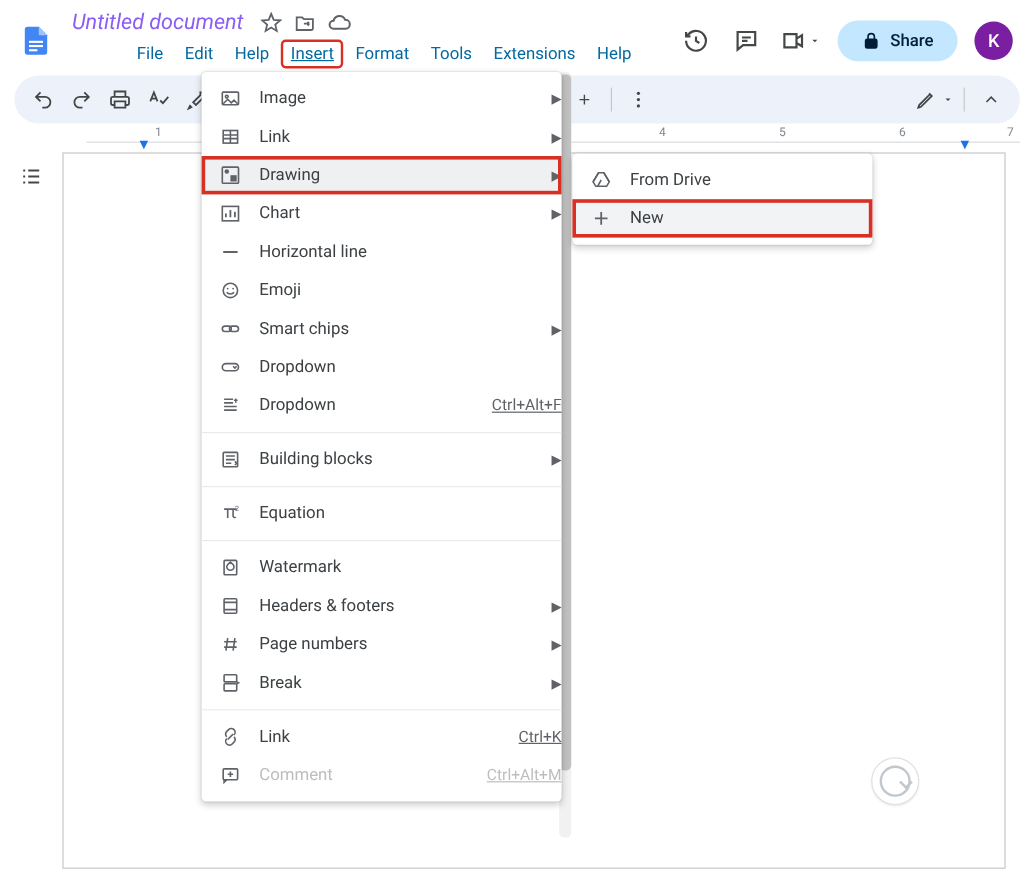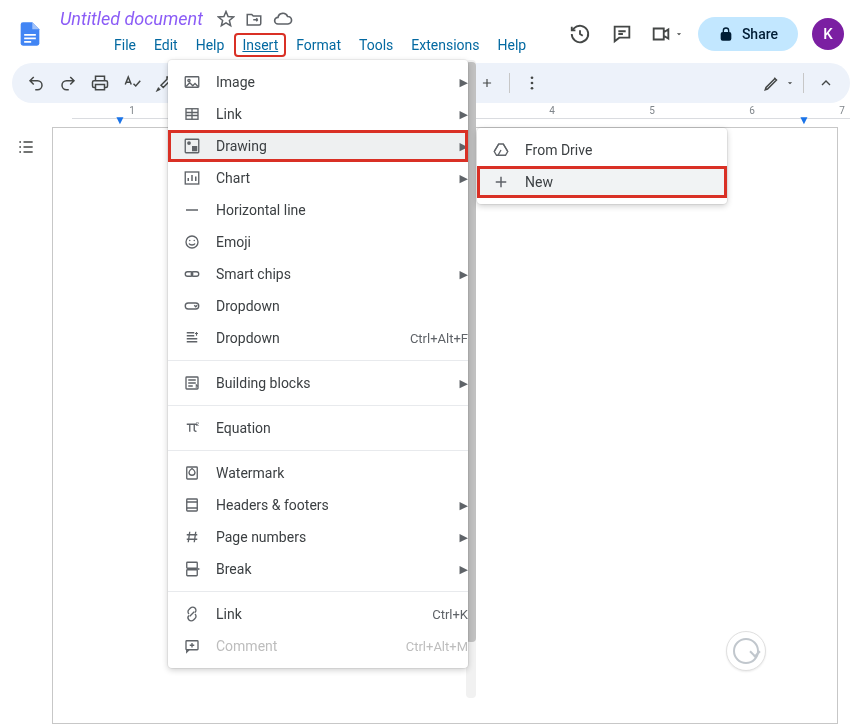--- a/index.html
+++ b/index.html
@@ -96,21 +96,21 @@
     display: flex; align-items: center; height: 32px; padding: 0 0 0 14px;
     gap: 14px; position: relative;
   }
   .menu-item.selected { background: #eef0f1; }
   .menu-item.highlighted::after {
     content: ""; position: absolute; inset: 0; border: 3px solid #d93025;
     pointer-events: none;
   }
   .mi-icon { width: 20px; height: 20px; color: #5f6368; display: inline-flex; align-items: center; justify-content: center; }
   .mi-label { flex: 1; }
-  .mi-shortcut { color: #5f6368; font-size: 13px; }
+  .mi-shortcut { color: #5f6368; font-size: 13px; text-decoration: underline; }
   .mi-arrow { color: #5f6368; font-size: 11px; }
   .menu-divider { height: 1px; background: #e8eaed; margin: 6px 0; }
   .menu-item.disabled { color: #bdbdbd; }
   .menu-item.disabled .mi-icon, .menu-item.disabled .mi-shortcut { color: #bdbdbd; }
 
   .menu-scroll {
     position: absolute; left: 466px; top: 60px; width: 10px; height: 638px;
     background: #f1f1f1; border-radius: 4px;
   }
   .menu-scroll-thumb { background: #c1c1c1; border-radius: 4px; width: 100%; height: 580px; margin-top: 2px; }

